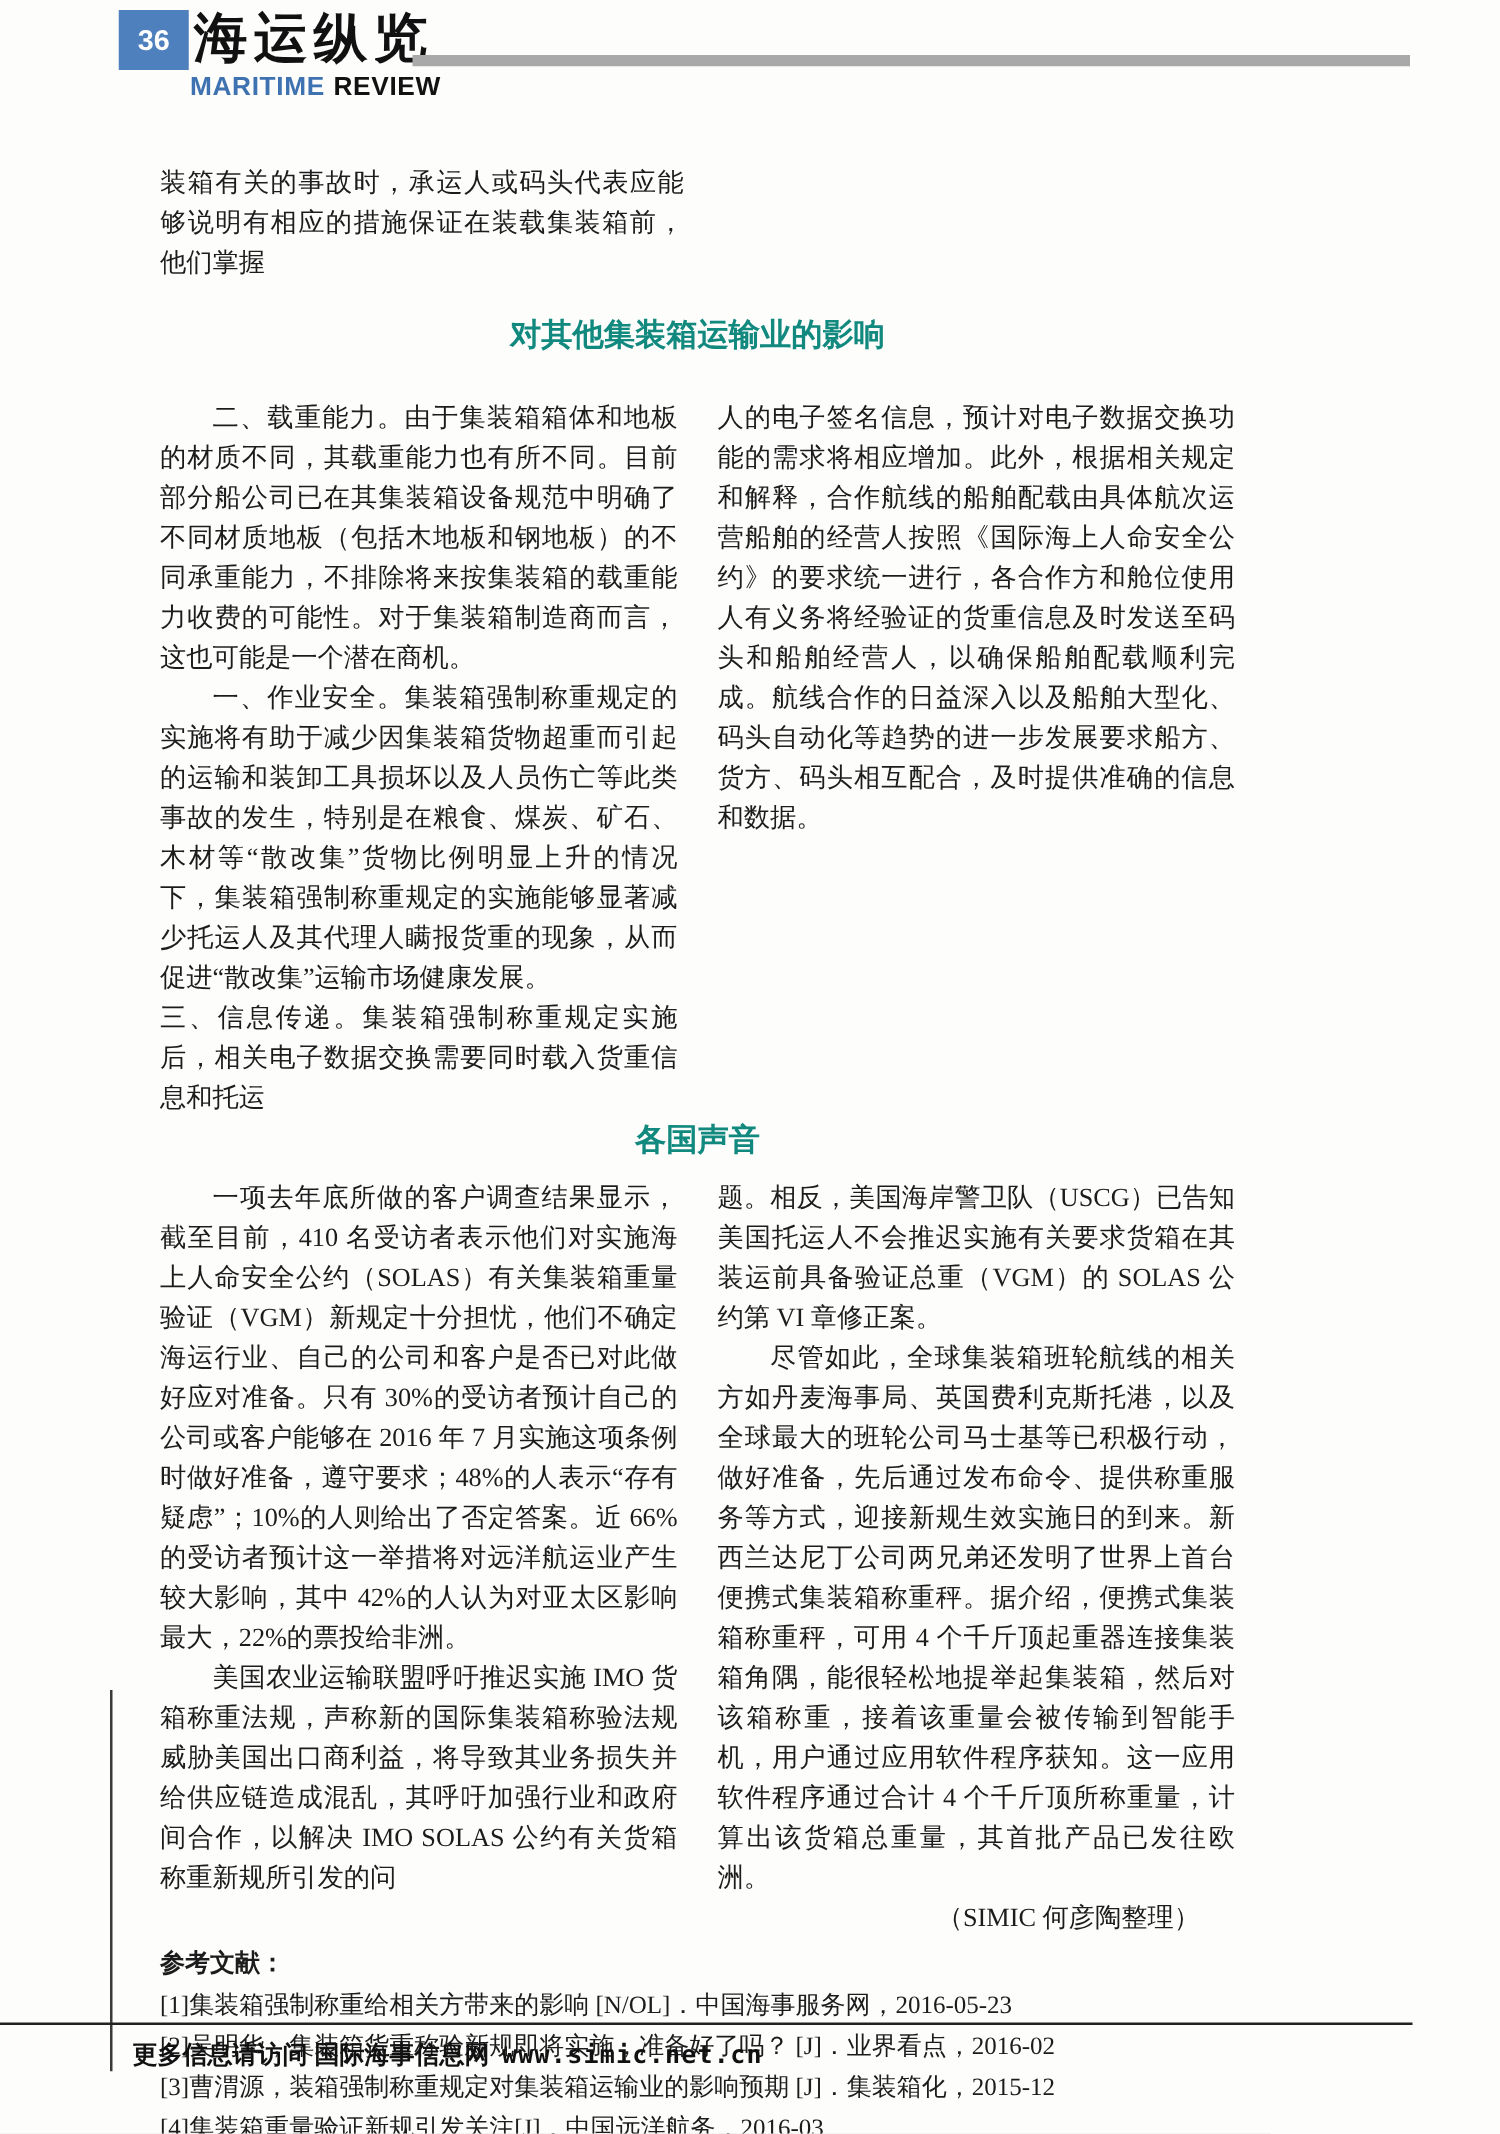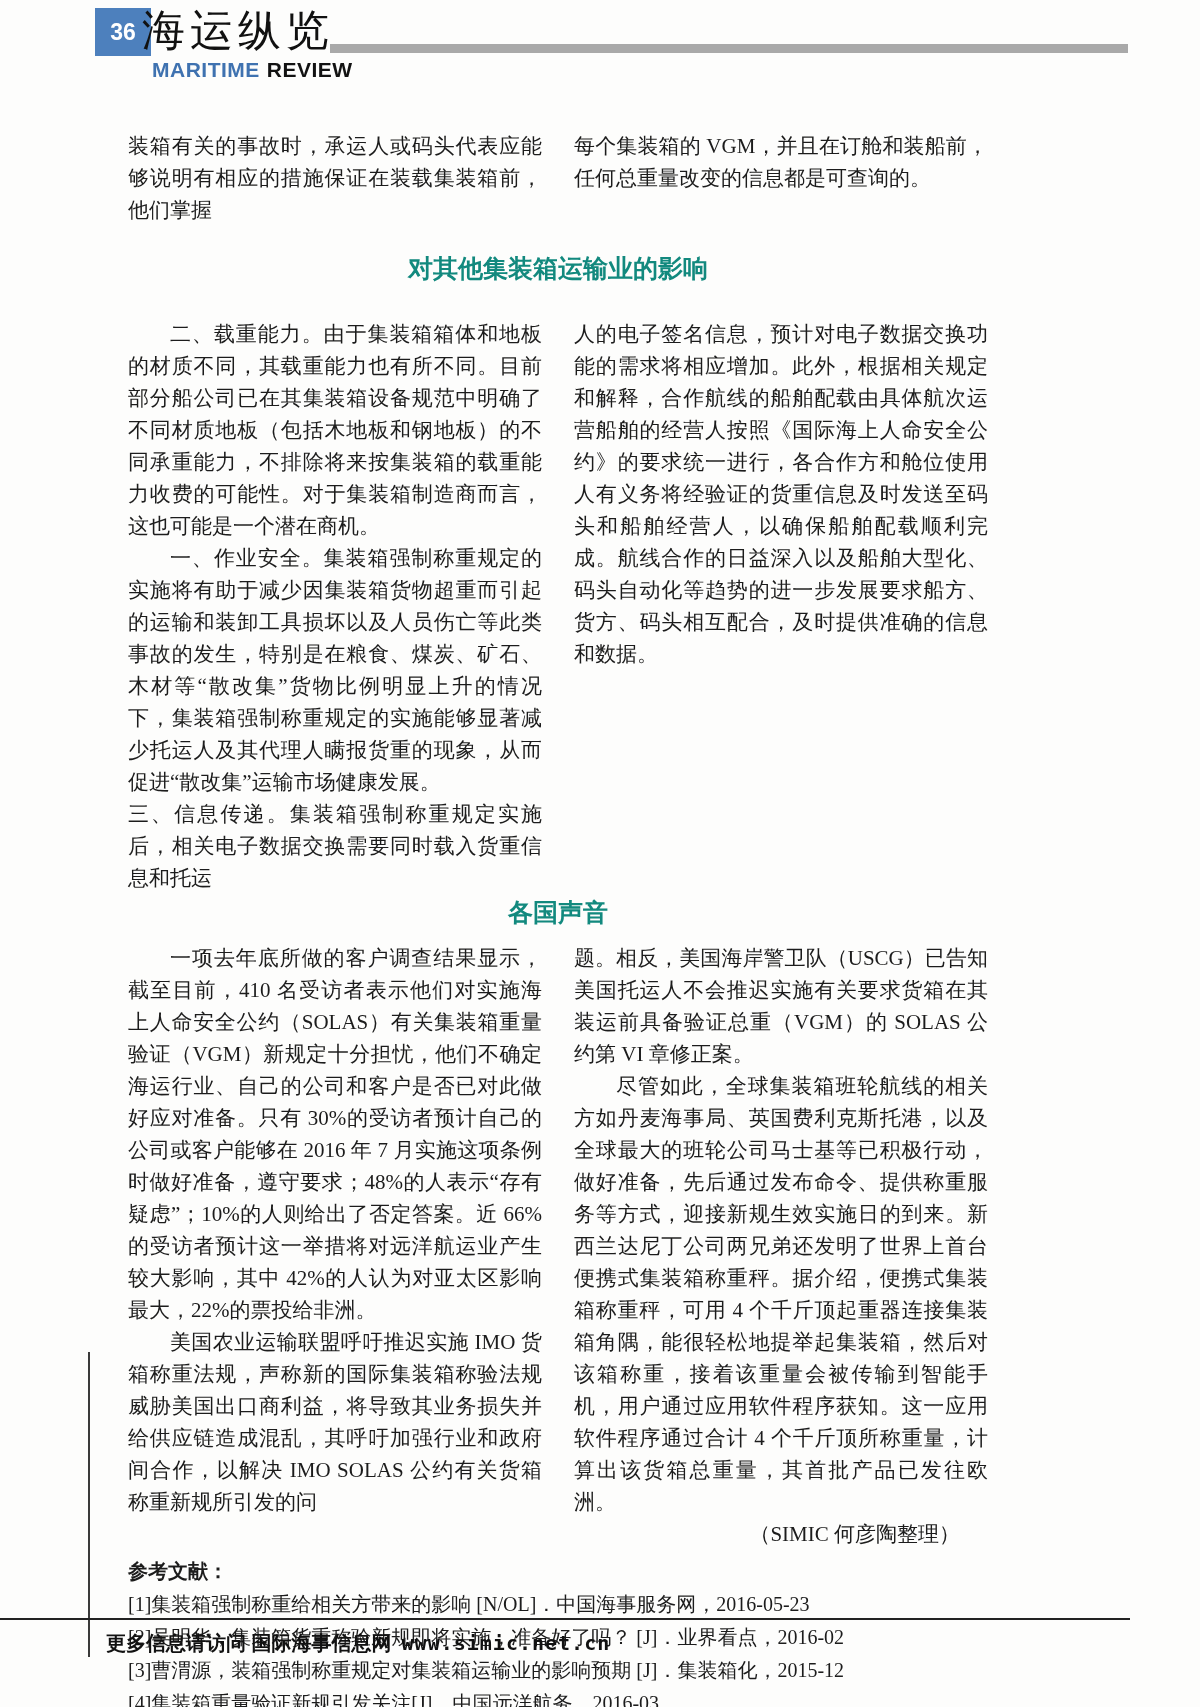--- a/index.html
+++ b/index.html
@@ -8,21 +8,21 @@
     background:#fdfdfc; color:#1c1c1c; overflow:hidden;
     font-family:"Liberation Serif","DejaVu Serif",serif;
   }
   
   .page-num-box {
     position:absolute; left:75px; top:8px; width:56px; height:48px;
     background:#4d80bd; color:#ffffff; display:flex; align-items:center; justify-content:center;
     font-family:"Liberation Sans",sans-serif; font-weight:bold; font-size:23px;margin-left:20px;
   }
   .header-title {
-    position:absolute; left:142px; top:2px; font-size:43px; font-weight:400;
+    position:absolute; left:155px; top:2px; font-size:43px; font-weight:700;
     letter-spacing:5px; color:#111; margin:0;
   }
   .header-sub {
     position:absolute; left:152px; top:58px; margin:0;
     font-family:Liberation Sans, sans-serif; font-weight:bold; font-size:21px; letter-spacing:0.5px;
   }
   .sub-blue { color:#3f72b0; }
   .sub-dark { color:#121212; margin-left:7px; }
   .gray-bar { position:absolute; left:330px; top:44px; width:798px; height:9px; background:#a9a9a9; }
 
@@ -71,23 +71,20 @@
     <span class="sub-blue">MARITIME</span><span class="sub-dark">REVIEW</span>
   </p>
   <div class="gray-bar"></div>
 
   <div class="main">
 
     <section class="two-col">
       <div class="col">
         <p>装箱有关的事故时，承运人或码头代表应能够说明有相应的措施保证在装载集装箱前，他们掌握</p>
       </div>
-      <div class="col">
-        <p>每个集装箱的 VGM，并且在订舱和装船前，任何总重量改变的信息都是可查询的。</p>
-      </div>
     </section>
 
     <h2 class="section-heading heading-impact">对其他集装箱运输业的影响</h2>
 
     <section class="two-col">
       <div class="col">
         <p class="indent">二、载重能力。由于集装箱箱体和地板的材质不同，其载重能力也有所不同。目前部分船公司已在其集装箱设备规范中明确了不同材质地板（包括木地板和钢地板）的不同承重能力，不排除将来按集装箱的载重能力收费的可能性。对于集装箱制造商而言，这也可能是一个潜在商机。</p>
         <p class="indent">一、作业安全。集装箱强制称重规定的实施将有助于减少因集装箱货物超重而引起的运输和装卸工具损坏以及人员伤亡等此类事故的发生，特别是在粮食、煤炭、矿石、木材等“散改集”货物比例明显上升的情况下，集装箱强制称重规定的实施能够显著减少托运人及其代理人瞒报货重的现象，从而促进“散改集”运输市场健康发展。</p>
         <p>三、信息传递。集装箱强制称重规定实施后，相关电子数据交换需要同时载入货重信息和托运</p>
       </div>

